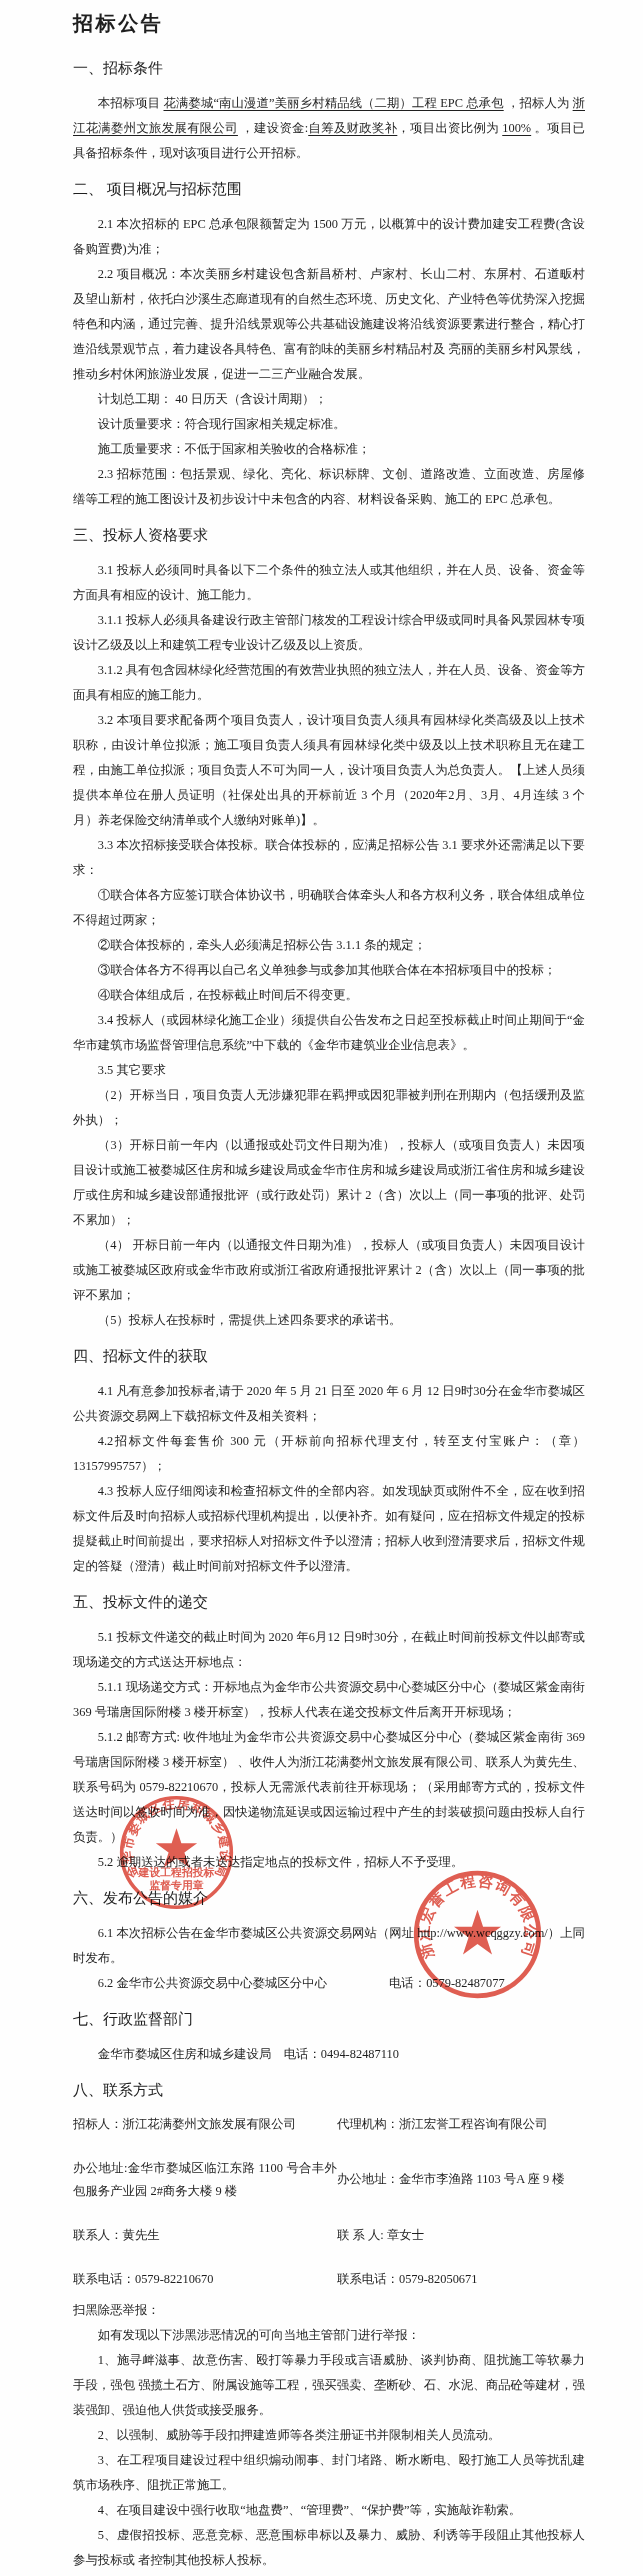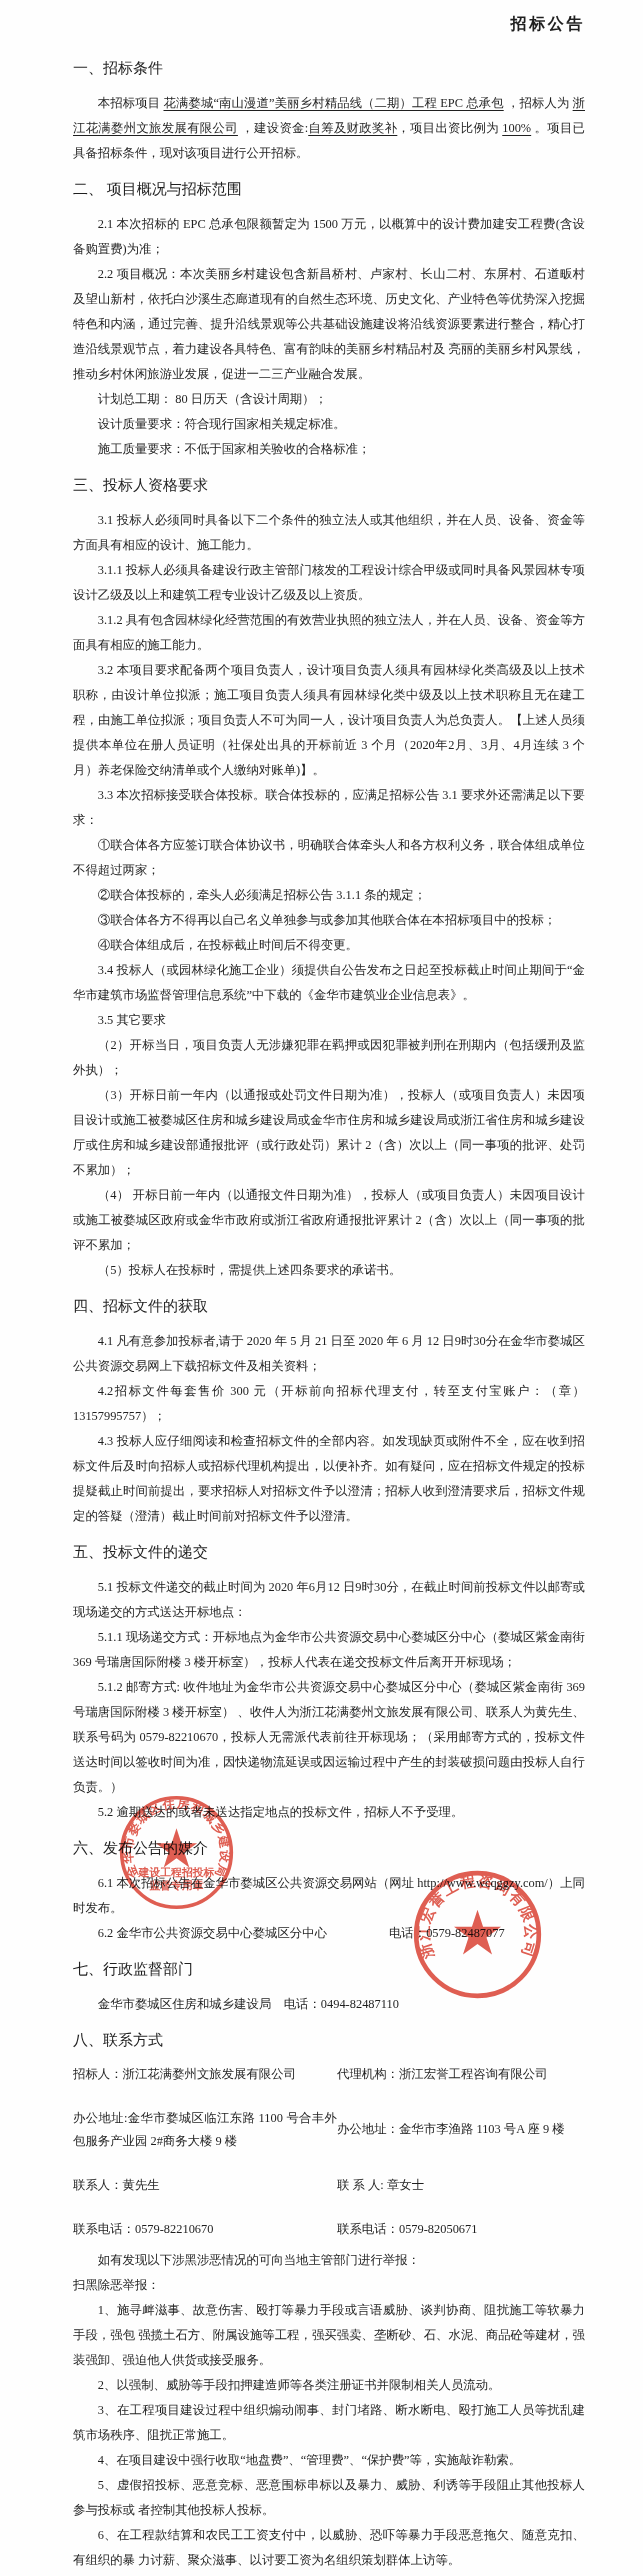--- a/index.html
+++ b/index.html
@@ -2,22 +2,22 @@
 <html style="font-size:8.2px"><head>
 <meta charset="utf-8">
 <style>
   html,body { margin:0; padding:0; background:#ffffff; }
   .page {
     position:relative; width:643px; height:2921px; overflow:hidden;
     background:#fefefe; color:#1f1f1f;
     font-family:"Liberation Serif","DejaVu Serif",serif;
   }
   .doc-title {
-    margin:7.2px 58px 13.4px 73px; text-align:right;
-    font-size:16px; font-weight:700; letter-spacing:2.6px; line-height:33px;
+    margin:7.2px 58px 13.4px 73px; text-align:left;
+    font-size:20px; font-weight:700; letter-spacing:2.6px; line-height:33px;
   }
   .body { padding:0 58px 15.5px 73px; font-size:12.4px; line-height:25px; text-align:justify; }
   .blk { margin:0; }
   .h1 { font-size:15px; font-weight:400; line-height:28px; margin:9px 0; text-indent:0; }
   .p  { text-indent:2em; }
   .p.noindent { text-indent:0; }
   .u  { text-decoration:underline; text-underline-offset:3.1px; }
   .contact {
     display:grid; grid-template-columns:264px 1fr; row-gap:21px; align-items:center;
     margin:4.1px 0 7.2px;
@@ -34,23 +34,24 @@
 <div class="page">
 
   <h1 class="doc-title">招标公告</h1>
 
   <div class="body">
       <div class="blk h1">一、招标条件</div>
       <div class="blk p"><span>本招标项目 </span><span class="u">花满婺城“南山漫道”美丽乡村精品线（二期）工程 EPC 总承包</span><span> ，招标人为 </span><span class="u">浙江花满婺州文旅发展有限公司</span><span> ，建设资金:</span><span class="u">自筹及财政奖补</span><span>，项目出资比例为 </span><span class="u">100%</span><span> 。项目已具备招标条件，现对该项目进行公开招标。</span></div>
       <div class="blk h1">二、 项目概况与招标范围</div>
       <div class="blk p">2.1 本次招标的 EPC 总承包限额暂定为 1500 万元，以概算中的设计费加建安工程费(含设备购置费)为准；</div>
       <div class="blk p">2.2 项目概况：本次美丽乡村建设包含新昌桥村、卢家村、长山二村、东屏村、石道畈村及望山新村，依托白沙溪生态廊道现有的自然生态环境、历史文化、产业特色等优势深入挖掘特色和内涵，通过完善、提升沿线景观等公共基础设施建设将沿线资源要素进行整合，精心打造沿线景观节点，着力建设各具特色、富有韵味的美丽乡村精品村及 亮丽的美丽乡村风景线，推动乡村休闲旅游业发展，促进一二三产业融合发展。</div>
-      <div class="blk p">计划总工期： 80 日历天（含设计周期）；</div>
+      <div class="blk p">计划总工期： 40 日历天（含设计周期）；</div>
       <div class="blk p">设计质量要求：符合现行国家相关规定标准。</div>
       <div class="blk p">施工质量要求：不低于国家相关验收的合格标准；</div>
+      <div class="blk p">2.3 招标范围：包括景观、绿化、亮化、标识标牌、文创、道路改造、立面改造、房屋修缮等工程的施工图设计及初步设计中未包含的内容、材料设备采购、施工的 EPC 总承包。</div>
       <div class="blk h1">三、投标人资格要求</div>
       <div class="blk p">3.1 投标人必须同时具备以下二个条件的独立法人或其他组织，并在人员、设备、资金等方面具有相应的设计、施工能力。</div>
       <div class="blk p">3.1.1 投标人必须具备建设行政主管部门核发的工程设计综合甲级或同时具备风景园林专项设计乙级及以上和建筑工程专业设计乙级及以上资质。</div>
       <div class="blk p">3.1.2 具有包含园林绿化经营范围的有效营业执照的独立法人，并在人员、设备、资金等方面具有相应的施工能力。</div>
       <div class="blk p">3.2 本项目要求配备两个项目负责人，设计项目负责人须具有园林绿化类高级及以上技术职称，由设计单位拟派；施工项目负责人须具有园林绿化类中级及以上技术职称且无在建工程，由施工单位拟派；项目负责人不可为同一人，设计项目负责人为总负责人。【上述人员须提供本单位在册人员证明（社保处出具的开标前近 3 个月（2020年2月、3月、4月连续 3 个月）养老保险交纳清单或个人缴纳对账单)】。</div>
       <div class="blk p">3.3 本次招标接受联合体投标。联合体投标的，应满足招标公告 3.1 要求外还需满足以下要求：</div>
       <div class="blk p">①联合体各方应签订联合体协议书，明确联合体牵头人和各方权利义务，联合体组成单位不得超过两家；</div>
       <div class="blk p">②联合体投标的，牵头人必须满足招标公告 3.1.1 条的规定；</div>
       <div class="blk p">③联合体各方不得再以自己名义单独参与或参加其他联合体在本招标项目中的投标；</div>
       <div class="blk p">④联合体组成后，在投标截止时间后不得变更。</div>
@@ -78,22 +79,22 @@
       <div class="contact">
         <div class="c-cell">招标人：浙江花满婺州文旅发展有限公司</div>
         <div class="c-cell">代理机构：浙江宏誉工程咨询有限公司</div>
         <div class="c-cell">办公地址:金华市婺城区临江东路 1100 号合丰外包服务产业园 2#商务大楼 9 楼</div>
         <div class="c-cell">办公地址：金华市李渔路 1103 号A 座 9 楼</div>
         <div class="c-cell">联系人：黄先生</div>
         <div class="c-cell">联 系 人: 章女士</div>
         <div class="c-cell">联系电话：0579-82210670</div>
         <div class="c-cell">联系电话：0579-82050671</div>
       </div>
+      <div class="blk p noindent">扫黑除恶举报：</div>
       <div class="blk p">如有发现以下涉黑涉恶情况的可向当地主管部门进行举报：</div>
-      <div class="blk p noindent">扫黑除恶举报：</div>
       <div class="blk p">1、施寻衅滋事、故意伤害、殴打等暴力手段或言语威胁、谈判协商、阻扰施工等软暴力手段，强包 强揽土石方、附属设施等工程，强买强卖、垄断砂、石、水泥、商品砼等建材，强装强卸、强迫他人供货或接受服务。</div>
       <div class="blk p">2、以强制、威胁等手段扣押建造师等各类注册证书并限制相关人员流动。</div>
       <div class="blk p">3、在工程项目建设过程中组织煽动闹事、封门堵路、断水断电、殴打施工人员等扰乱建筑市场秩序、阻扰正常施工。</div>
       <div class="blk p">4、在项目建设中强行收取“地盘费”、“管理费”、“保护费”等，实施敲诈勒索。</div>
       <div class="blk p">5、虚假招投标、恶意竞标、恶意围标串标以及暴力、威胁、利诱等手段阻止其他投标人参与投标或 者控制其他投标人投标。</div>
       <div class="blk p">6、在工程款结算和农民工工资支付中，以威胁、恐吓等暴力手段恶意拖欠、随意克扣、有组织的暴 力讨薪、聚众滋事、以讨要工资为名组织策划群体上访等。</div>
       <div class="blk p">7、其他涉黑涉恶情况。</div>
       <div class="blk p">金华市婺城区住房和城乡建设局</div>
       <div class="blk p">举报电话：0579-82337419　　0579-82307732</div>
     </div>

